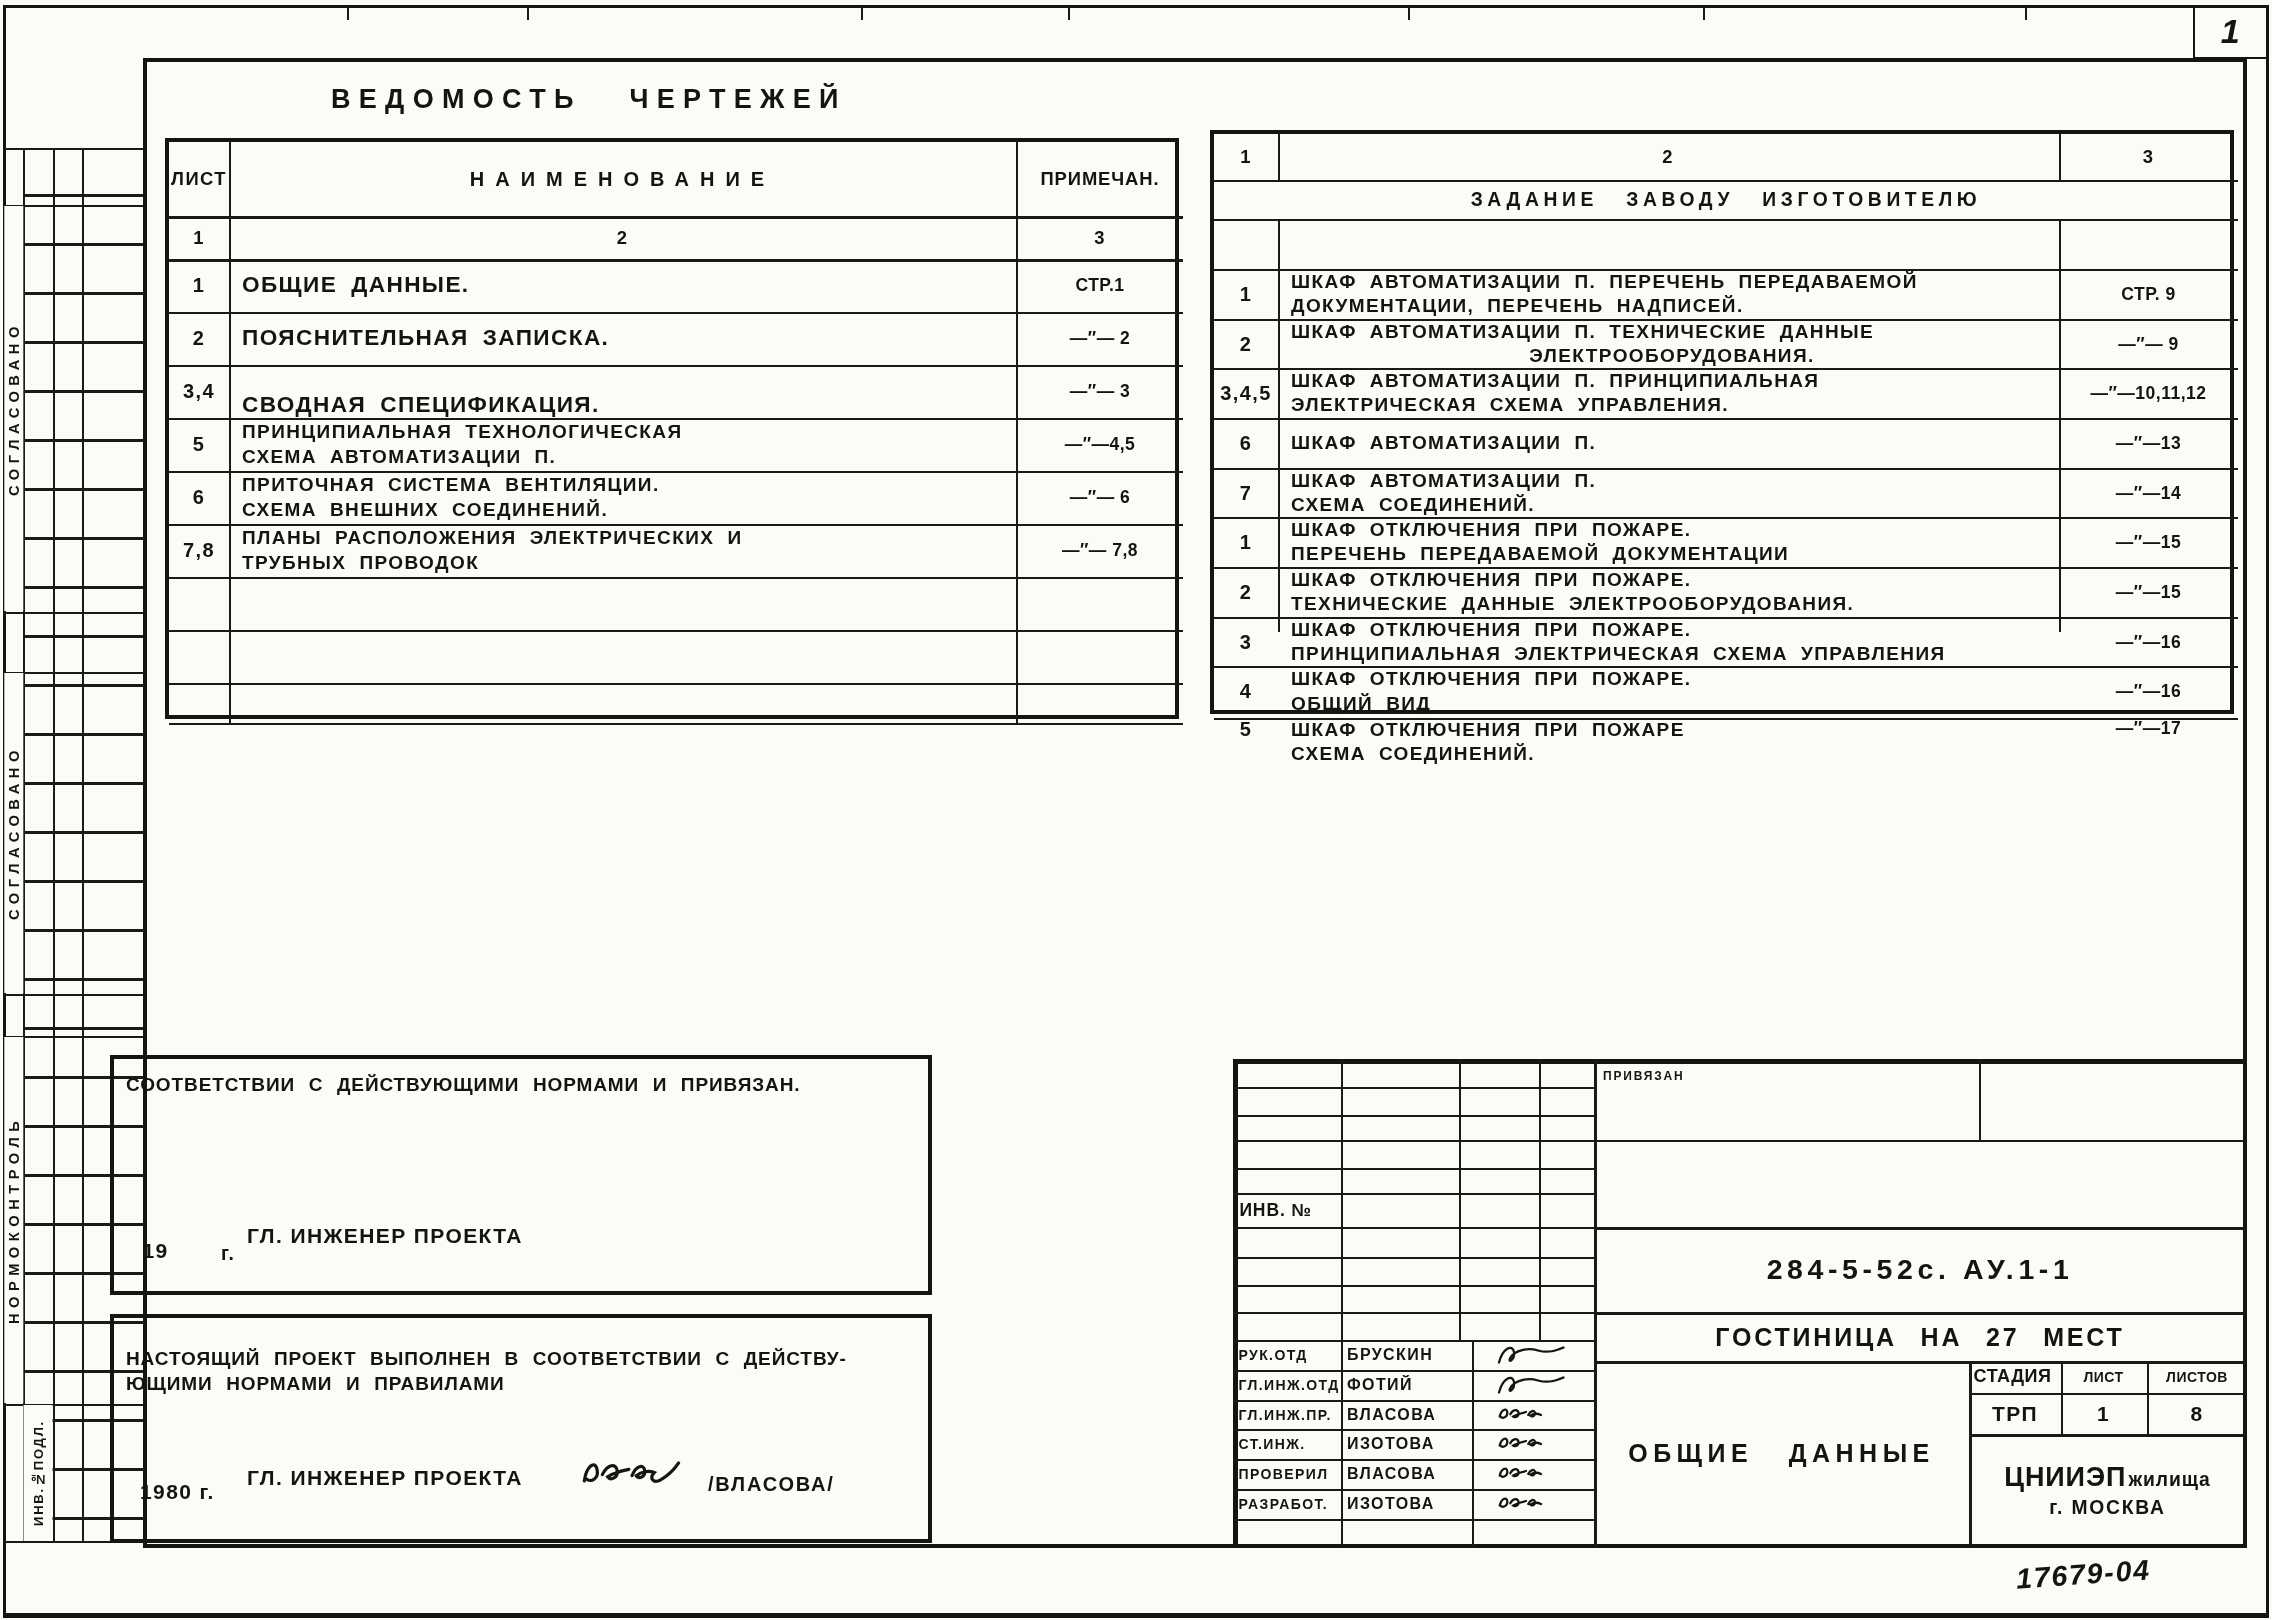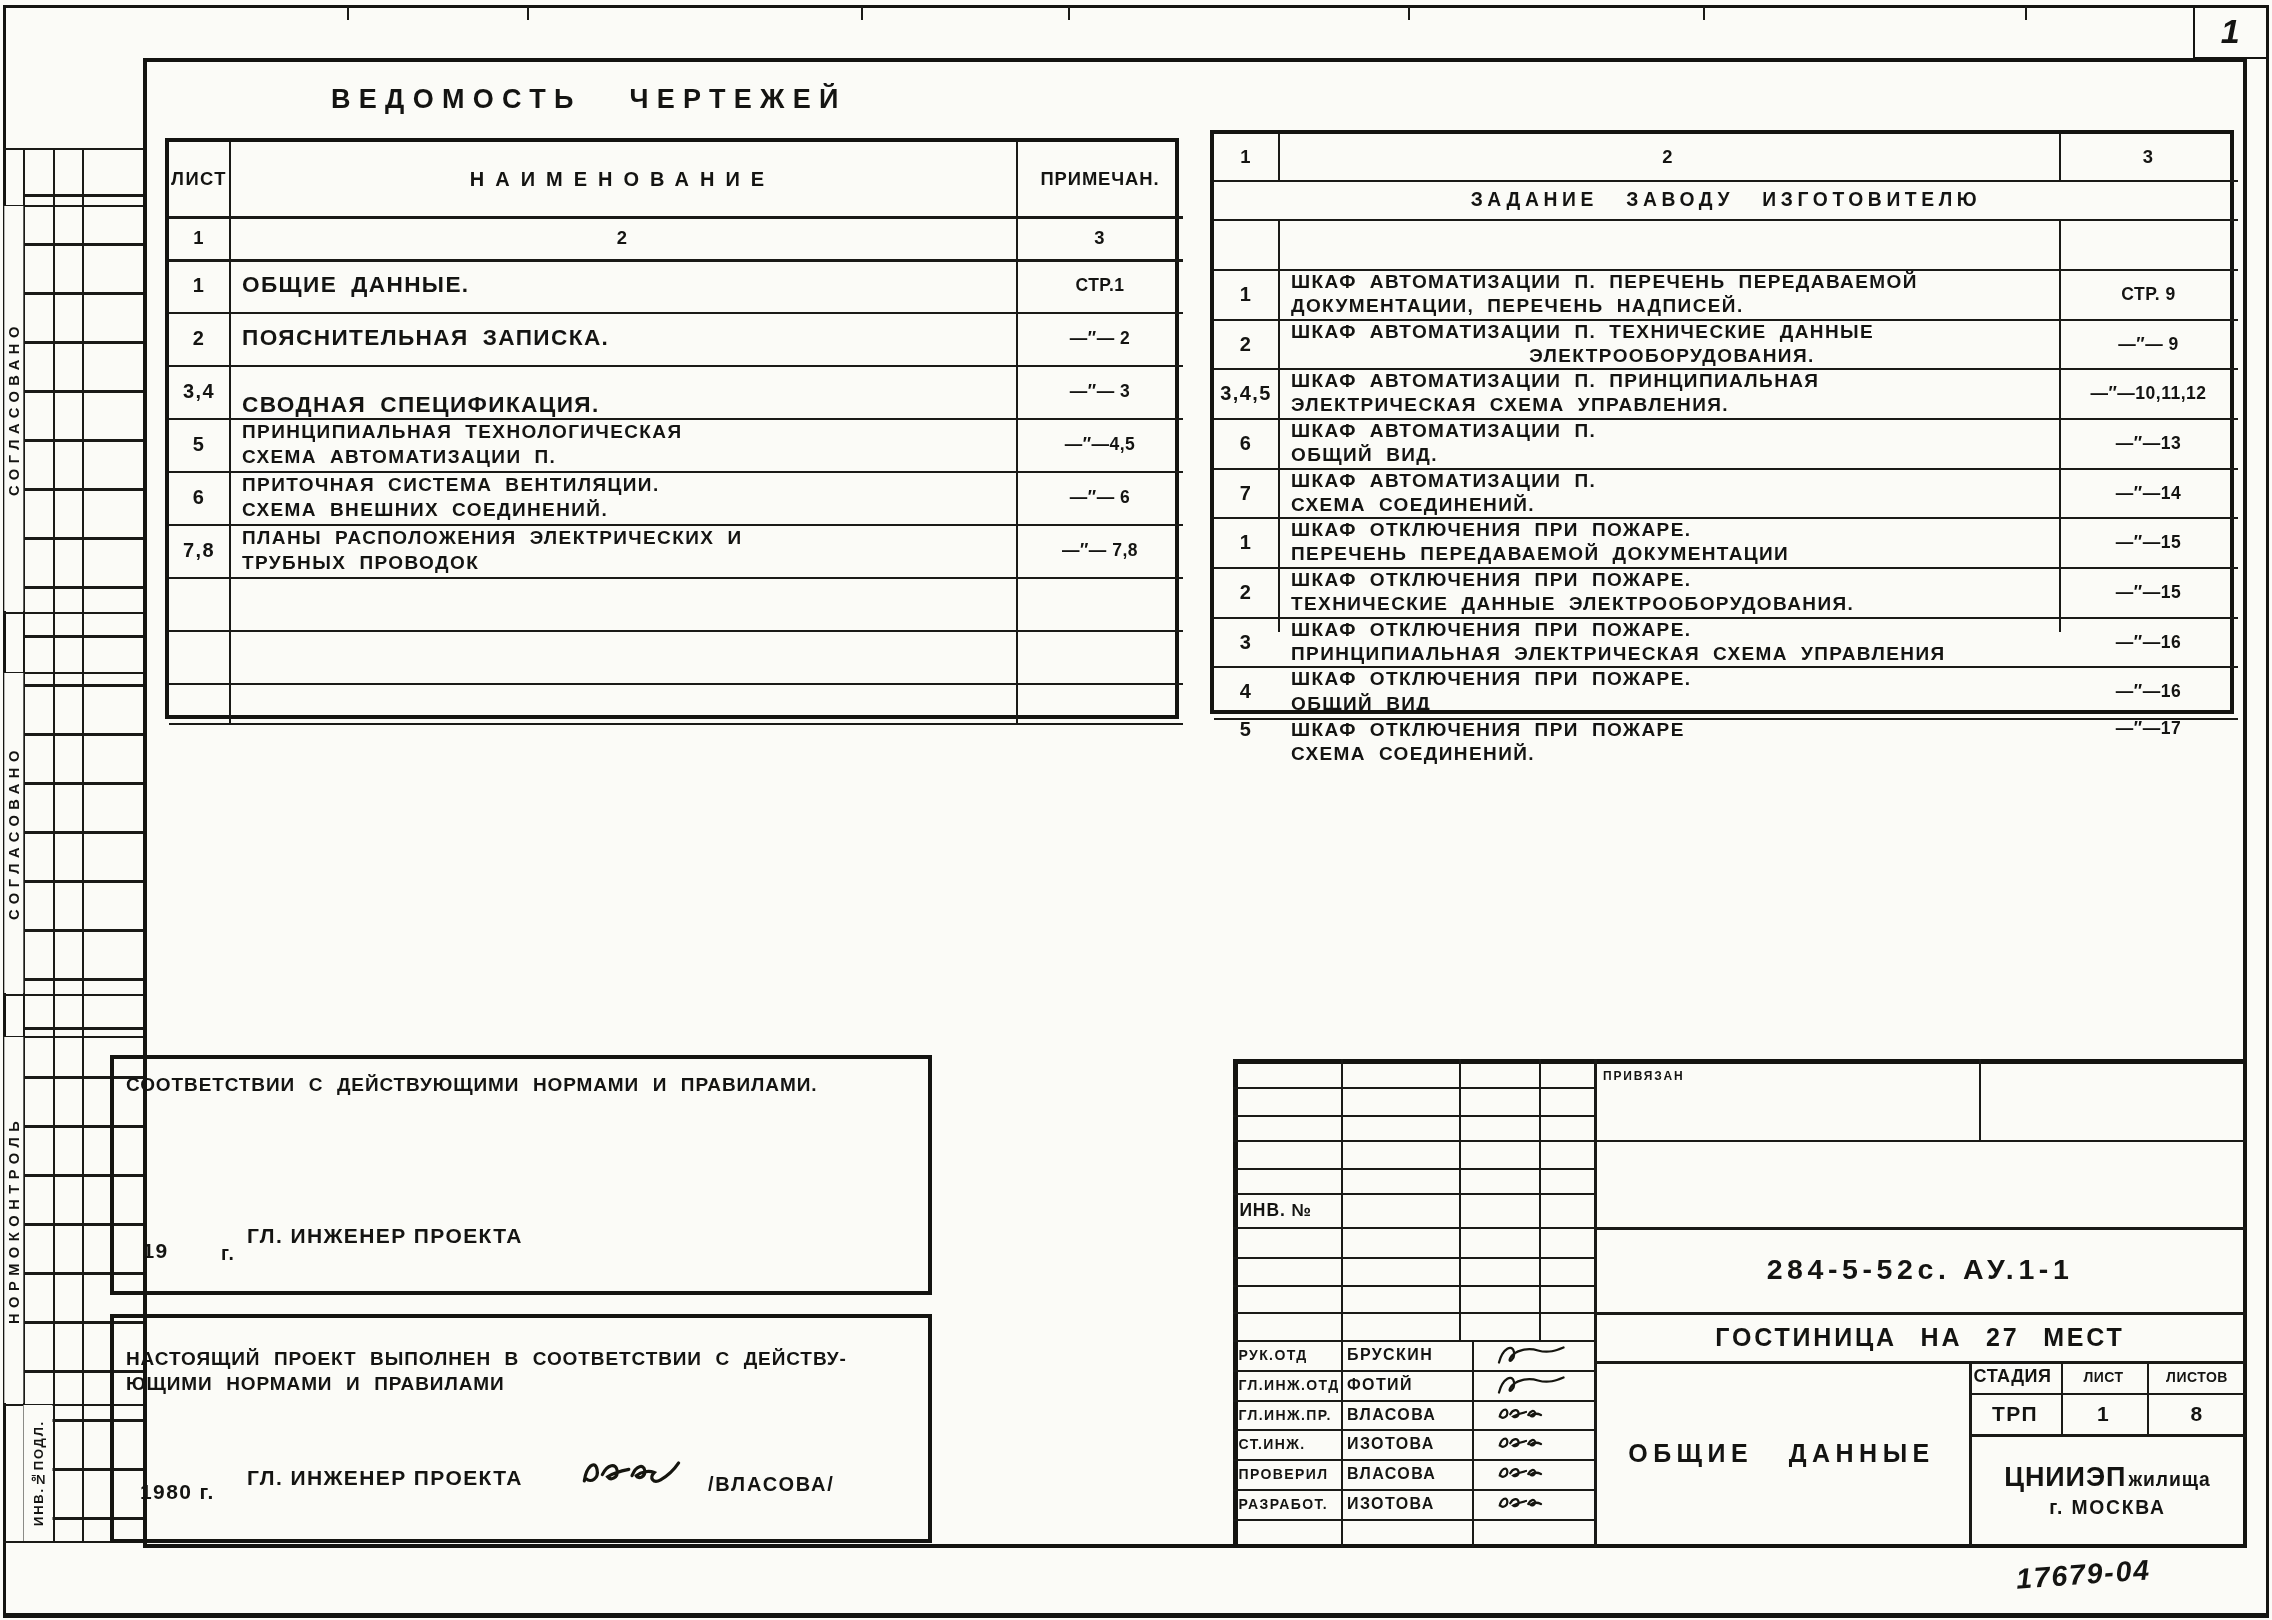--- a/index.html
+++ b/index.html
@@ -167,21 +167,20 @@
       <div class="cen stencil" style="position: absolute; left: 845px; top: 185px; width: 179px; height: 50px; font-size: 17.5px; letter-spacing: 0.5px;">—″— 9</div>
       <div class="cen stencil" style="position: absolute; left: 0px; top: 234px; width: 64px; height: 50px; font-size: 20px;">3,4,5</div>
       <div class="cell stencil name-lines" style="position: absolute; left: 77px; top: 234px; width: 762px; height: 50px; font-size: 19px; letter-spacing: 0.9px; word-spacing: 6.4px; display: flex; flex-direction: column; justify-content: center;">
         <div class="stencil" style="line-height: 24.4px; white-space: nowrap;">ШКАФ АВТОМАТИЗАЦИИ П. ПРИНЦИПИАЛЬНАЯ</div>
         <div class="stencil" style="line-height: 24.4px; white-space: nowrap;">ЭЛЕКТРИЧЕСКАЯ СХЕМА УПРАВЛЕНИЯ.</div>
       </div>
       <div class="cen stencil" style="position: absolute; left: 845px; top: 234px; width: 179px; height: 50px; font-size: 17.5px; letter-spacing: 0.5px;">—″—10,11,12</div>
       <div class="cen stencil" style="position: absolute; left: 0px; top: 284px; width: 64px; height: 50px; font-size: 20px;">6</div>
       <div class="cell stencil name-lines" style="position: absolute; left: 77px; top: 284px; width: 762px; height: 50px; font-size: 19px; letter-spacing: 0.9px; word-spacing: 6.4px; display: flex; flex-direction: column; justify-content: center;">
         <div class="stencil" style="line-height: 24.4px; white-space: nowrap;">ШКАФ АВТОМАТИЗАЦИИ П.</div>
-        <div class="stencil" style="line-height: 24.4px; white-space: nowrap;">ОБЩИЙ ВИД.</div>
       </div>
       <div class="cen stencil" style="position: absolute; left: 845px; top: 284px; width: 179px; height: 50px; font-size: 17.5px; letter-spacing: 0.5px;">—″—13</div>
       <div class="cen stencil" style="position: absolute; left: 0px; top: 334px; width: 64px; height: 50px; font-size: 20px;">7</div>
       <div class="cell stencil name-lines" style="position: absolute; left: 77px; top: 334px; width: 762px; height: 50px; font-size: 19px; letter-spacing: 0.9px; word-spacing: 6.4px; display: flex; flex-direction: column; justify-content: center;">
         <div class="stencil" style="line-height: 24.4px; white-space: nowrap;">ШКАФ АВТОМАТИЗАЦИИ П.</div>
         <div class="stencil" style="line-height: 24.4px; white-space: nowrap;">СХЕМА СОЕДИНЕНИЙ.</div>
       </div>
       <div class="cen stencil" style="position: absolute; left: 845px; top: 334px; width: 179px; height: 50px; font-size: 17.5px; letter-spacing: 0.5px;">—″—14</div>
       <div class="cen stencil" style="position: absolute; left: 0px; top: 383px; width: 64px; height: 50px; font-size: 20px;">1</div>
       <div class="cell stencil name-lines" style="position: absolute; left: 77px; top: 383px; width: 762px; height: 50px; font-size: 19px; letter-spacing: 0.9px; word-spacing: 6.4px; display: flex; flex-direction: column; justify-content: center;">
@@ -214,21 +213,21 @@
       </div>
       <div class="cen stencil" style="position: absolute; left: 845px; top: 584px; width: 179px; font-size: 17.5px; letter-spacing: 0.5px;">—″—17</div>
       <div class="cen stencil" style="position: absolute; left: 0px; top: 0px; width: 64px; height: 46px; font-size: 18.4px;">1</div>
       <div class="cen stencil" style="position: absolute; left: 64px; top: 0px; width: 780px; height: 46px; font-size: 18.4px;">2</div>
       <div class="cen stencil" style="position: absolute; left: 845px; top: 0px; width: 179px; height: 46px; font-size: 18.4px;">3</div>
       <div class="cen stencil" style="position: absolute; left: 0px; top: 46px; width: 1024px; height: 39px; font-size: 19.3px; letter-spacing: 4.6px; word-spacing: 18.4px;">ЗАДАНИЕ  ЗАВОДУ  ИЗГОТОВИТЕЛЮ</div>
     </div>
 
   <div class="cell" style="left:110px;top:1055px;width:822px;height:240px;border:4.1px solid #141411;">
     <div class="txt stencil name-lines" style="left:12px;top:13px;font-size:19px;letter-spacing:0.9px;word-spacing:7.4px;line-height:32px;">
-      <div>СООТВЕТСТВИИ С ДЕЙСТВУЮЩИМИ НОРМАМИ И ПРАВИЛАМИ.</div>
+      <div>СООТВЕТСТВИИ С ДЕЙСТВУЮЩИМИ НОРМАМИ И ПРИВЯЗАН.</div>
     </div>
     <div class="txt stencil" style="left:28.5px;top:180px;font-size:21px;">19</div>
     <div class="txt stencil" style="left:107px;top:184px;font-size:19.3px;">г.</div>
     <div class="txt stencil" style="left:133px;top:165px;font-size:21px;letter-spacing:1.4px;">ГЛ. ИНЖЕНЕР   ПРОЕКТА</div>
   </div>
 
   <div class="cell" style="left:110px;top:1314px;width:822px;height:229px;border:4.1px solid #141411;">
     <div class="txt stencil name-lines" style="left:12px;top:28px;font-size:19px;letter-spacing:0.9px;word-spacing:7.4px;line-height:32px;">
       <div>НАСТОЯЩИЙ ПРОЕКТ ВЫПОЛНЕН В СООТВЕТСТВИИ С ДЕЙСТВУ-</div>
       <div>ЮЩИМИ НОРМАМИ И ПРАВИЛАМИ</div>

